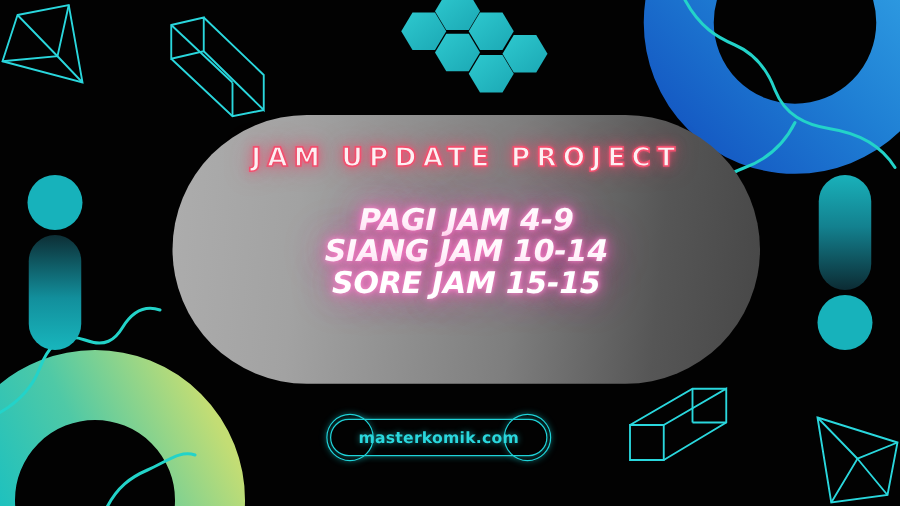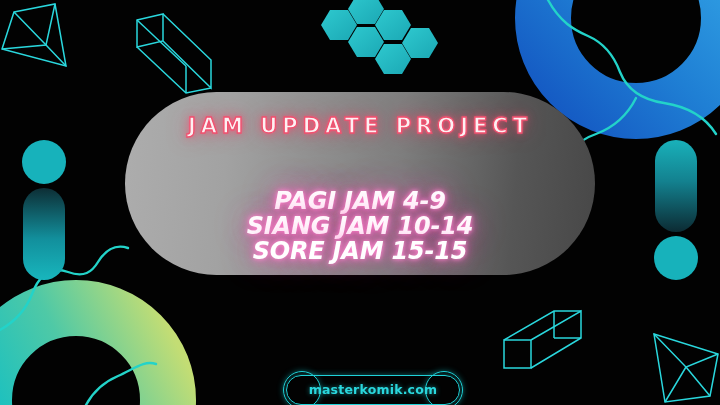--- a/index.html
+++ b/index.html
@@ -70,24 +70,24 @@
     background: linear-gradient(180deg, #19b1ba 0%, #13818f 45%, #0c2b33 100%);
   }
   #mark-excl .dot {
     left: 0; top: 96px;
     width: 44px; height: 44px;
   }
 
   
   #panel {
     position: absolute;
-    left: 125px;
+    left: 138px;
     top: 92px;
     width: 470px;
-    height: 183px;
+    height: 215px;
     border-radius: 110px;
     background: linear-gradient(95deg, #adadad 0%, #a2a2a2 22%, #7e7e7e 58%, #565656 82%, #474747 100%);
   }
 
   
   #headline {
     position: absolute;
     left: 0;
     top: 22px;
     width: 100%;
@@ -105,49 +105,47 @@
     white-space: nowrap;
   }
 
   
   #schedule {
     position: absolute;
     left: 0;
     top: 72px;
     width: 100%;
     text-align: center;
-    margin-top: 25px;
   }
   .sched-line {
     font-family: "DejaVu Sans", sans-serif;
     font-weight: bold;
     font-style: italic;
     font-size: 24px;
     line-height: 25px;
     letter-spacing: -0.2px;
     color: #fff;
     text-shadow:
       0 0 4px #ff8fd0,
       0 0 10px rgba(255,110,200,0.95),
       0 0 22px rgba(255,80,190,0.7),
       0 0 38px rgba(255,60,180,0.45);
     white-space: nowrap;
   }
 
   
   #footer-pill {
     position: absolute;
-    left: 286px;
+    left: 264px;
     top: 335px;
     width: 172px;
     height: 28px;
     border: 1.6px solid #1fd2d8;
     border-radius: 16px;
     box-shadow: 0 0 6px rgba(31,210,216,0.45);
-    margin-top: 40px;
   }
   #footer-pill .end-circle {
     position: absolute;
     top: -5px;
     width: 36px;
     height: 36px;
     border: 1.6px solid #1fd2d8;
     border-radius: 50%;
     box-shadow: 0 0 6px rgba(31,210,216,0.4);
   }

